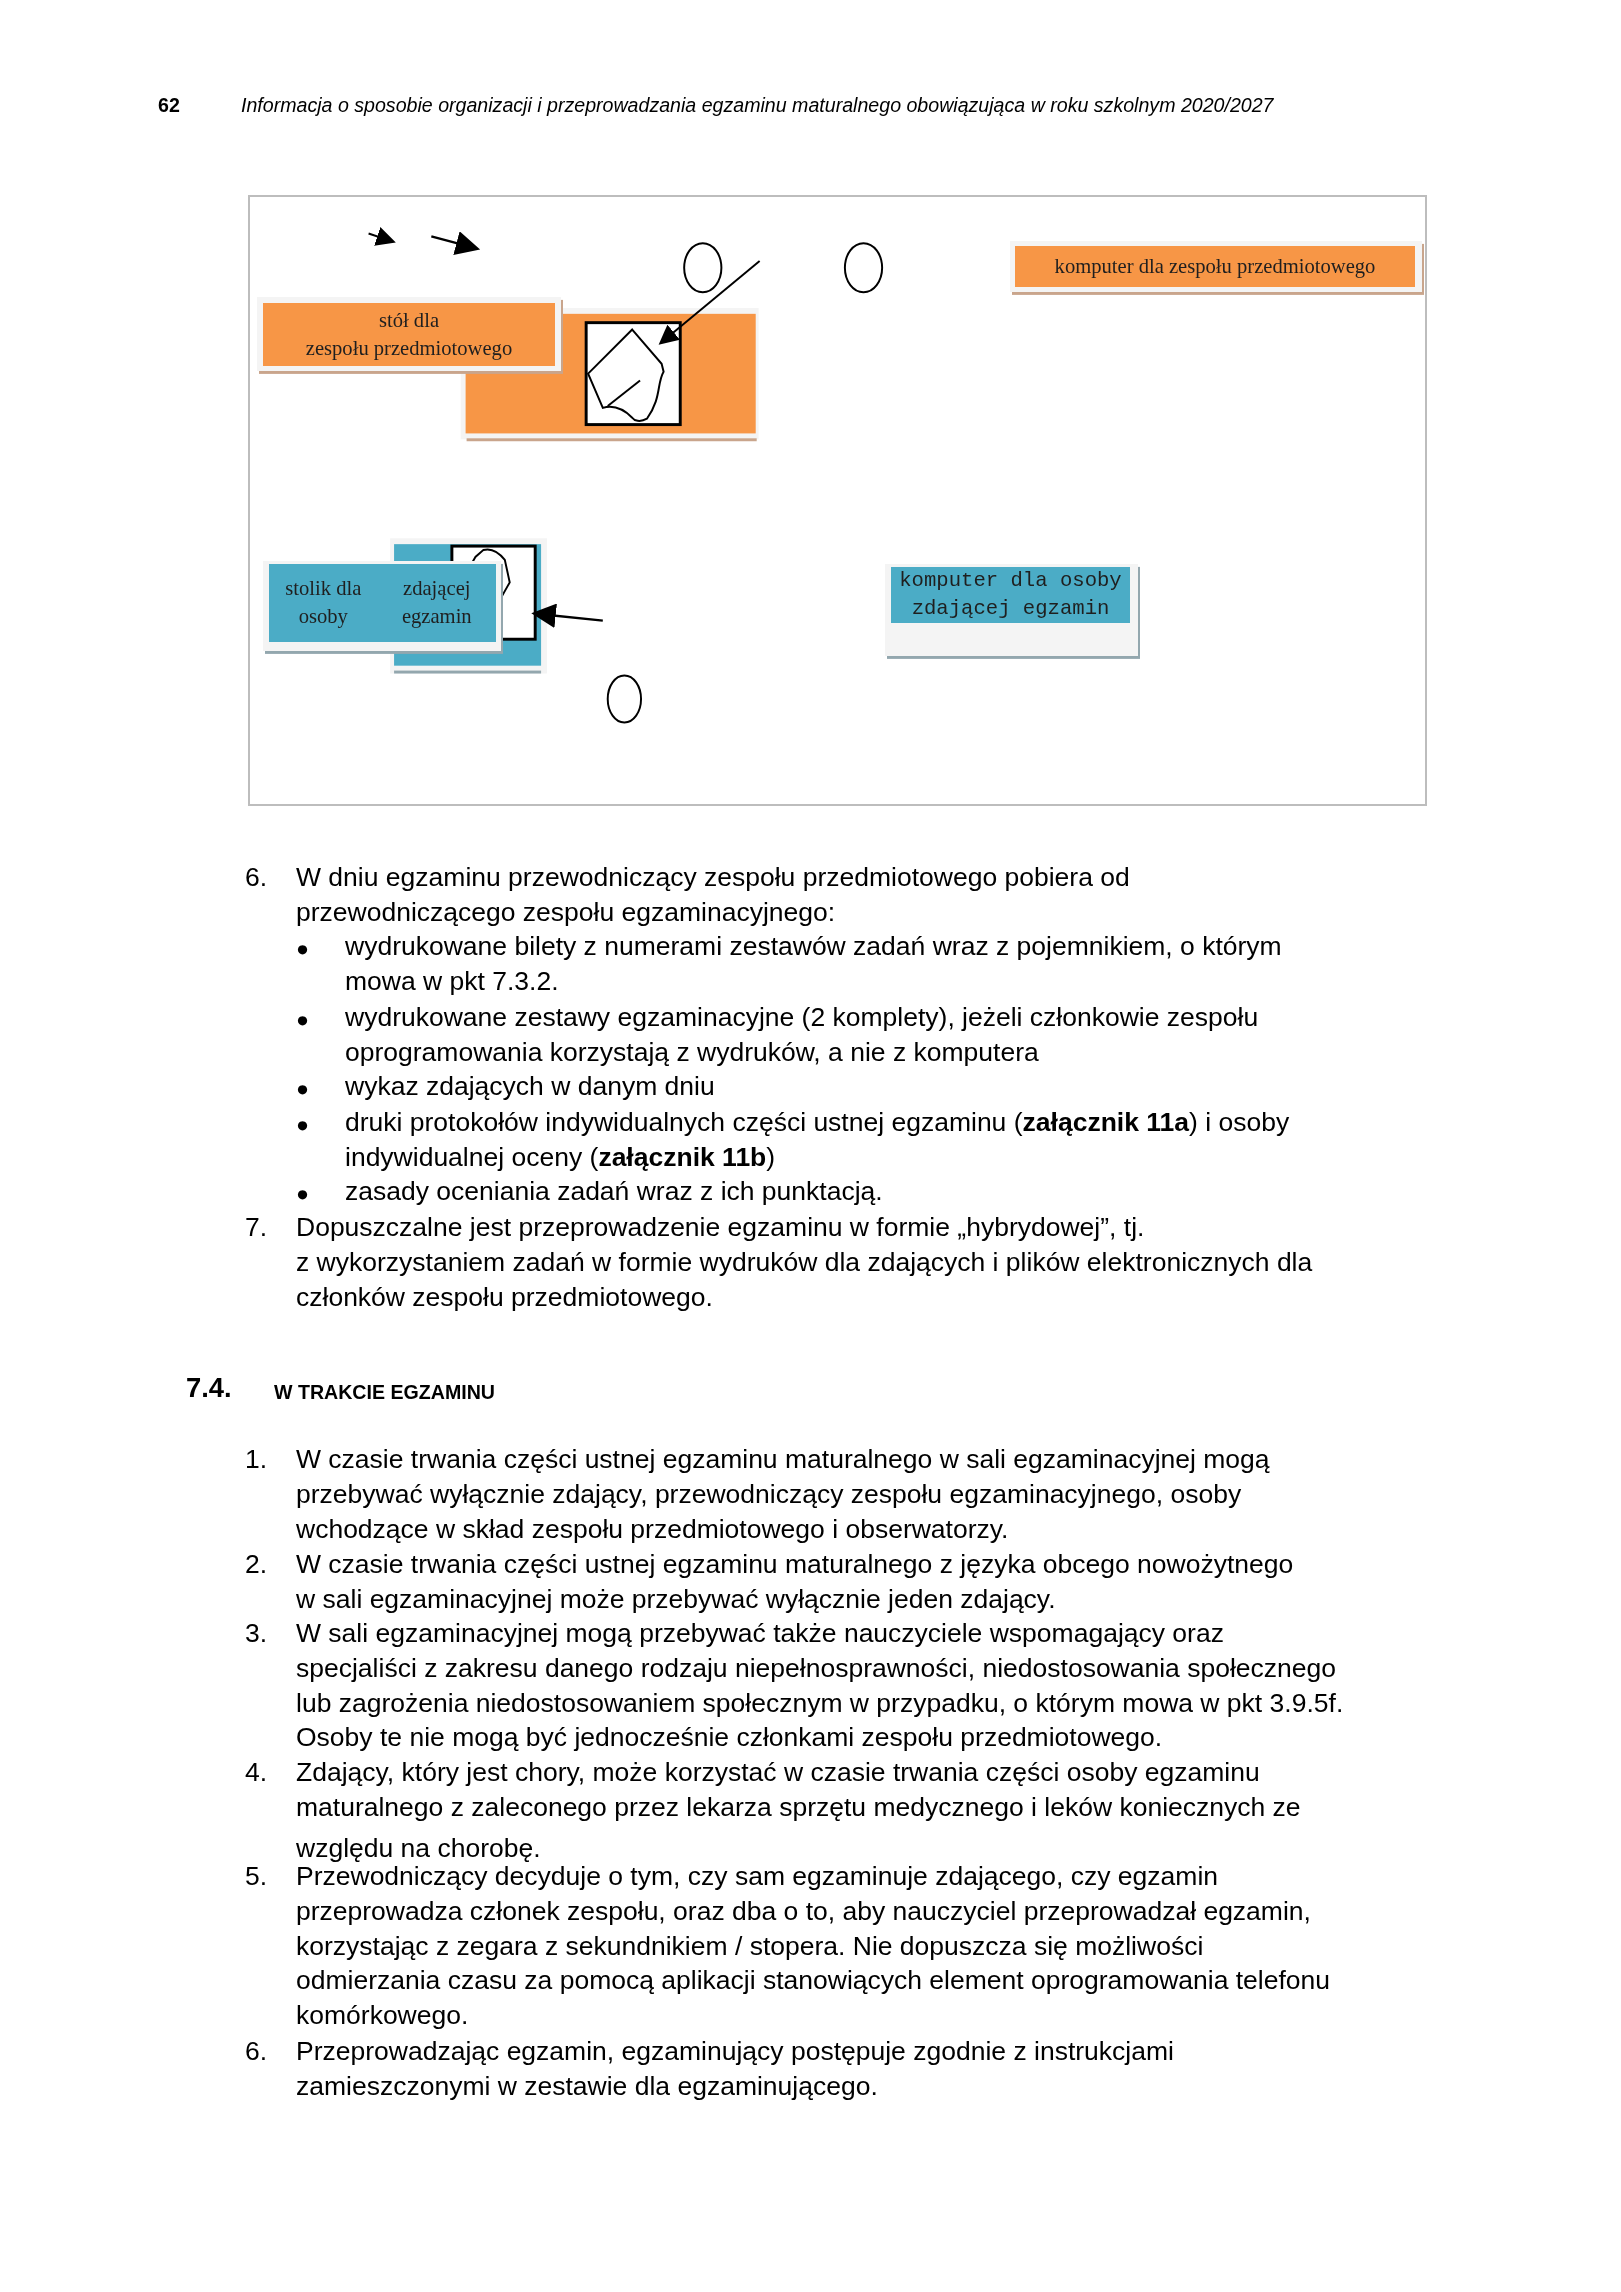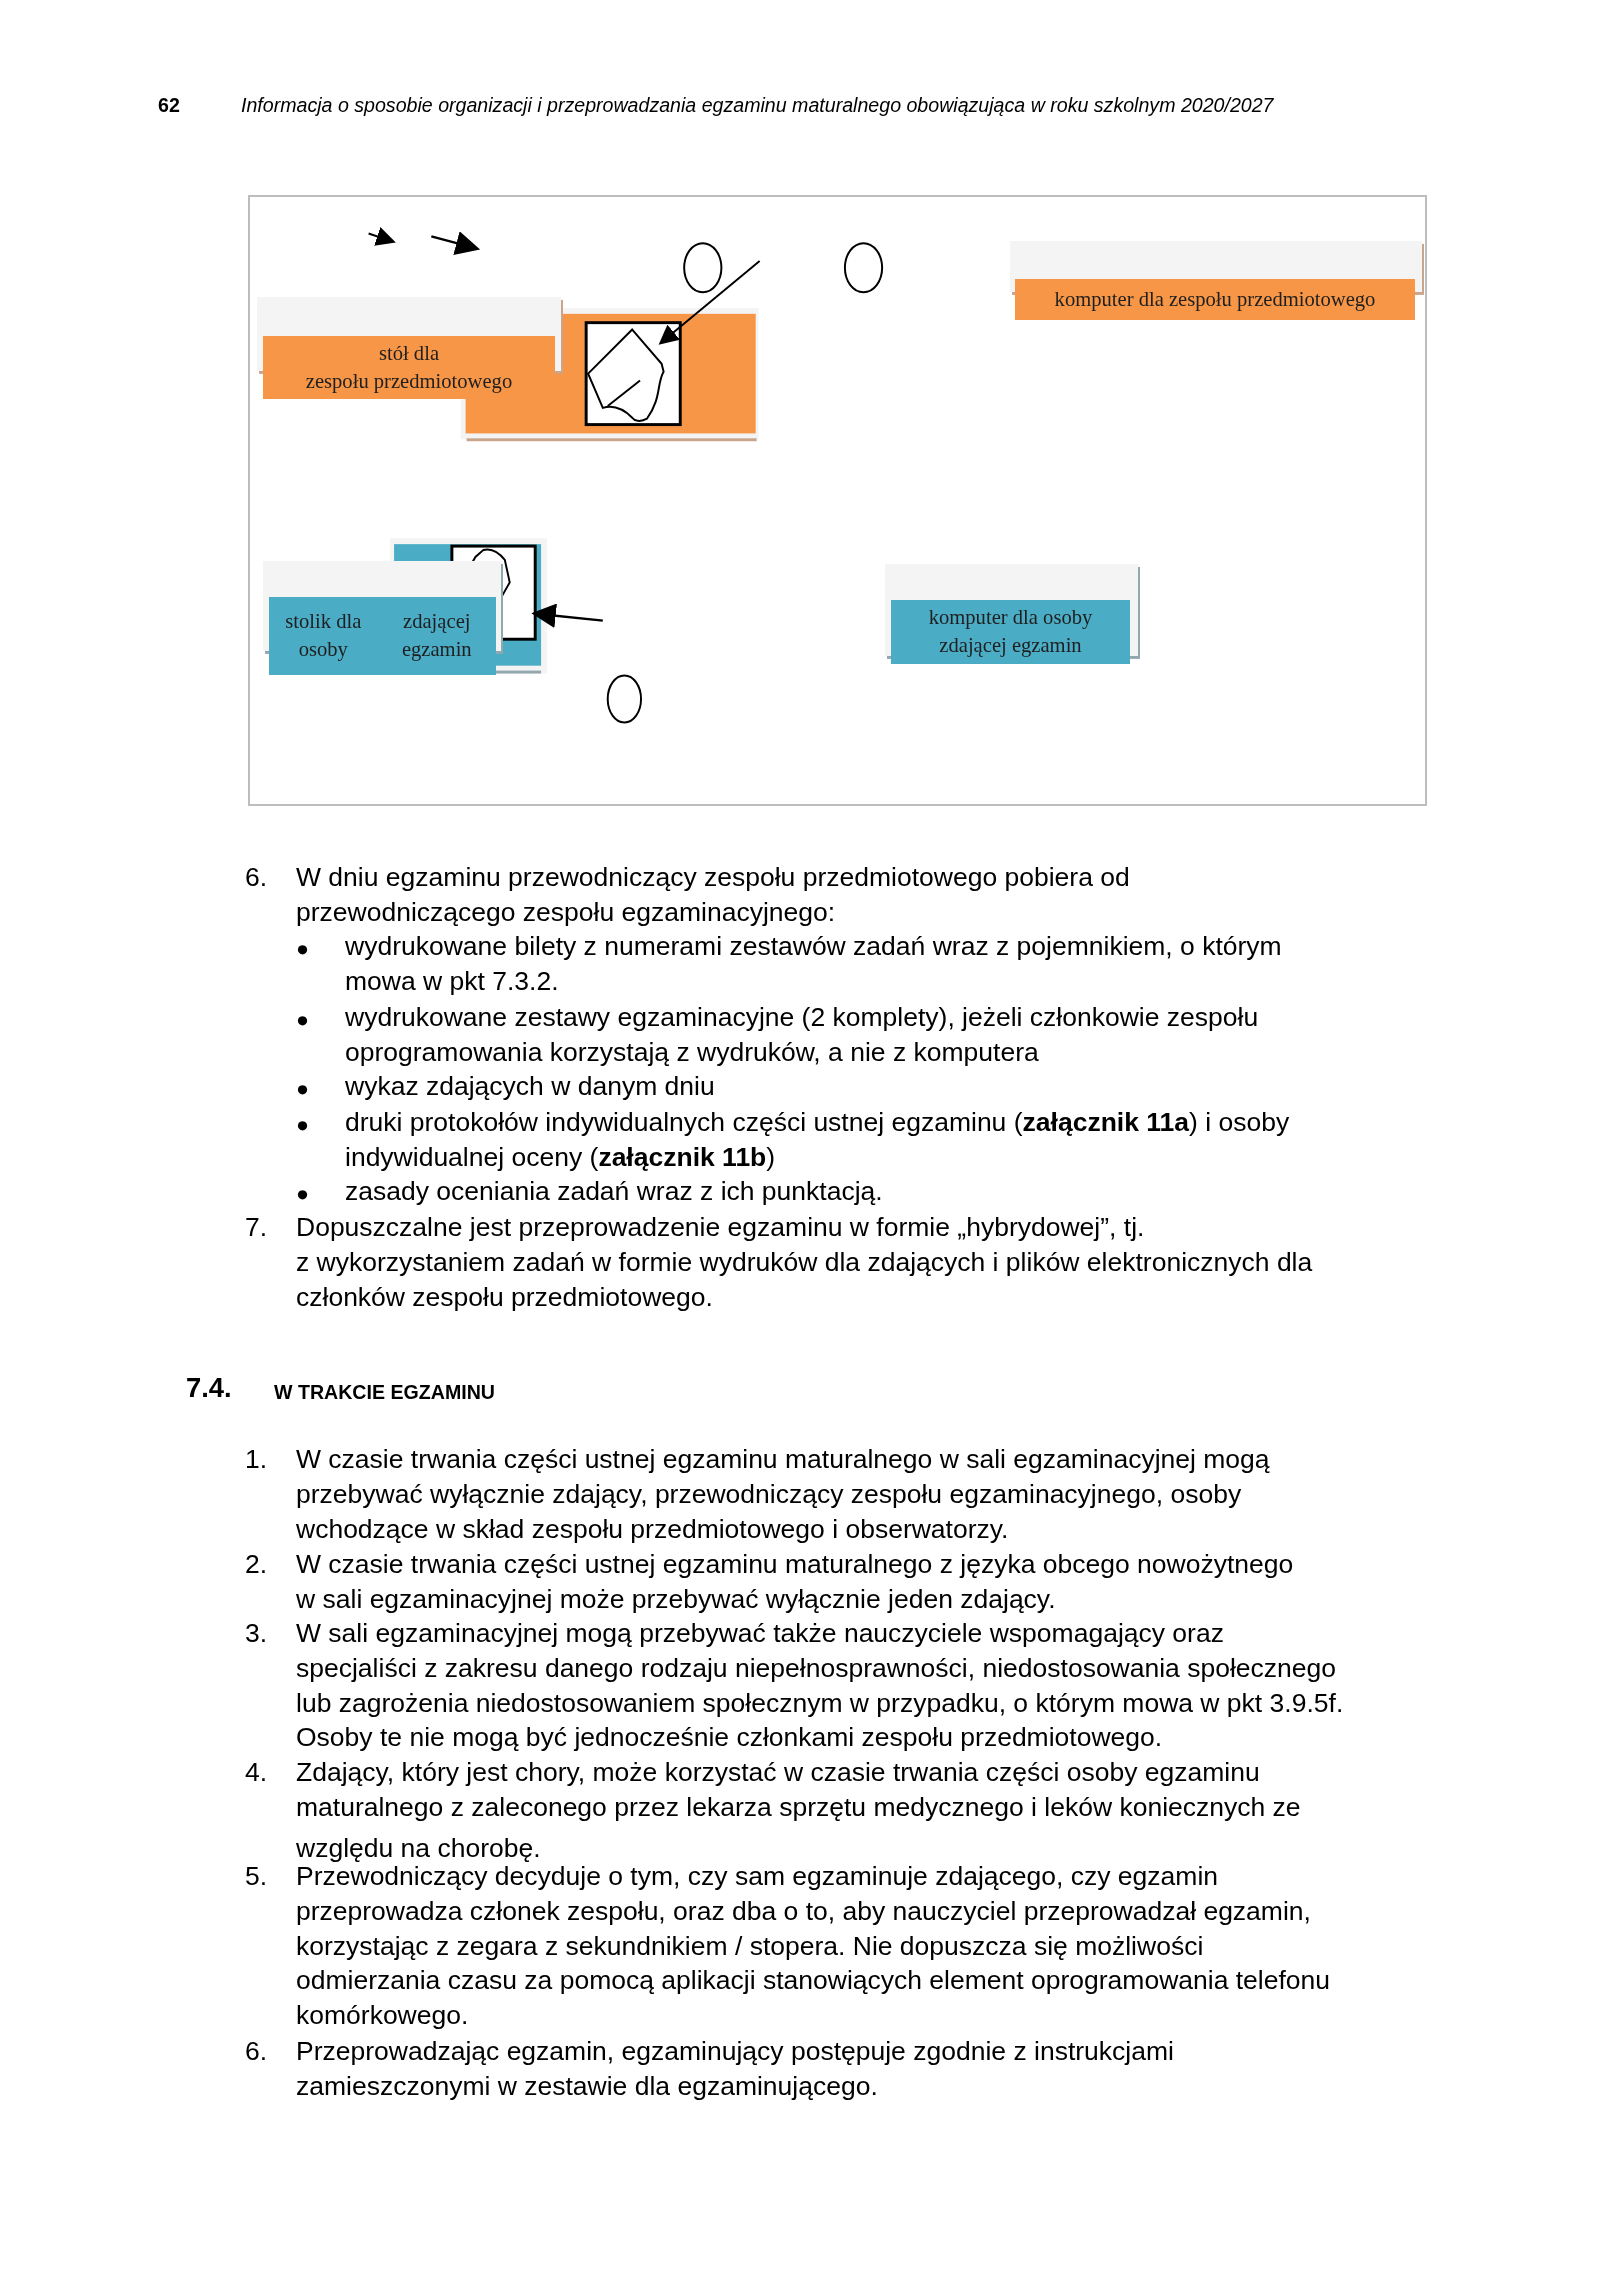--- a/index.html
+++ b/index.html
@@ -9,21 +9,21 @@
     .header { position: absolute; top: 94px; left: 155px; font-size: 19.6px; }
     .header .pnum { position: absolute; left: 3px; top: 0; font-weight: bold; }
     .header .htitle { position: absolute; left: 86px; top: 0; font-style: italic; white-space: nowrap; }
 
     .figure { position: absolute; left: 248px; top: 195px; width: 1179px; height: 611px;
               border: 2.9px solid #bdbdbd; box-sizing: border-box; background: #fff; }
     .figure svg { position: absolute; left: 0; top: 0; }
 
     .label { position: absolute; box-sizing: border-box; font-family: "Liberation Serif", serif;
              color: #1f1f1f; text-align: center; display: flex; align-items: center; justify-content: center;
-             line-height: 1.35; margin-top: 33px; }
+             line-height: 1.35; }
     .label.orange { background: #f79646; }
     .label.blue { background: #4bacc6; }
     .frame { position: absolute; background: #f4f4f4; box-shadow: 2px 2.9px 0 #c9a58c; }
     .frame.bl { box-shadow: 2px 2.9px 0 #93a7ae; }
 
     .body-text { position: absolute; left: 0; top: 0; width: 1621px; font-size: 26.5px; line-height: 35px; }
     .li { position: absolute; left: 0; }
     .num { position: absolute; left: 245px; }
     .txt { position: absolute; left: 296px; white-space: nowrap; }
     .bullet { position: absolute; left: 296px; font-size: 21.6px; }
@@ -89,21 +89,21 @@
   <span>komputer dla zespołu przedmiotowego</span>
 </div>
 
 <div class="frame bl" style="left:263px;top:561px;width:238px;height:90px;"></div>
 <div class="label blue" style="left:269px;top:564px;width:227px;height:78px;font-size:20.6px;flex-direction:row;">
   <span>stolik dla osoby</span>
   <span>zdającej egzamin</span>
 </div>
 
 <div class="frame bl" style="left:885px;top:564px;width:253px;height:92px;"></div>
-<div class="label blue" style="left:891px;top:567px;width:239px;height:64px;font-size:20.6px;flex-direction:column;">
+<div class="label blue" style="left:891px;top:567px;width:239px;height:56px;font-size:20.6px;flex-direction:column;font-family:Liberation Mono, monospace;">
   <span>komputer dla osoby</span>
   <span>zdającej egzamin</span>
 </div>
 
 <div class="body-text">
 
   <div class="li" style="top:860px;">
     <span class="num">6.</span>
     <span class="txt" style="top:0">W dniu egzaminu przewodniczący zespołu przedmiotowego pobiera od</span>
     <span class="txt" style="top:35px">przewodniczącego zespołu egzaminacyjnego:</span>

